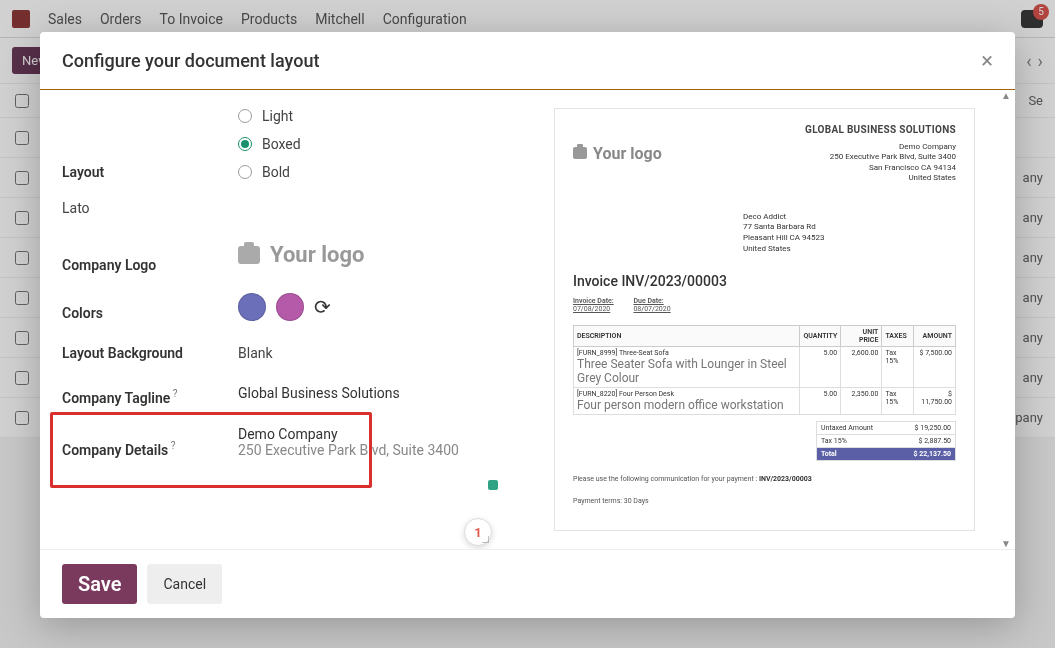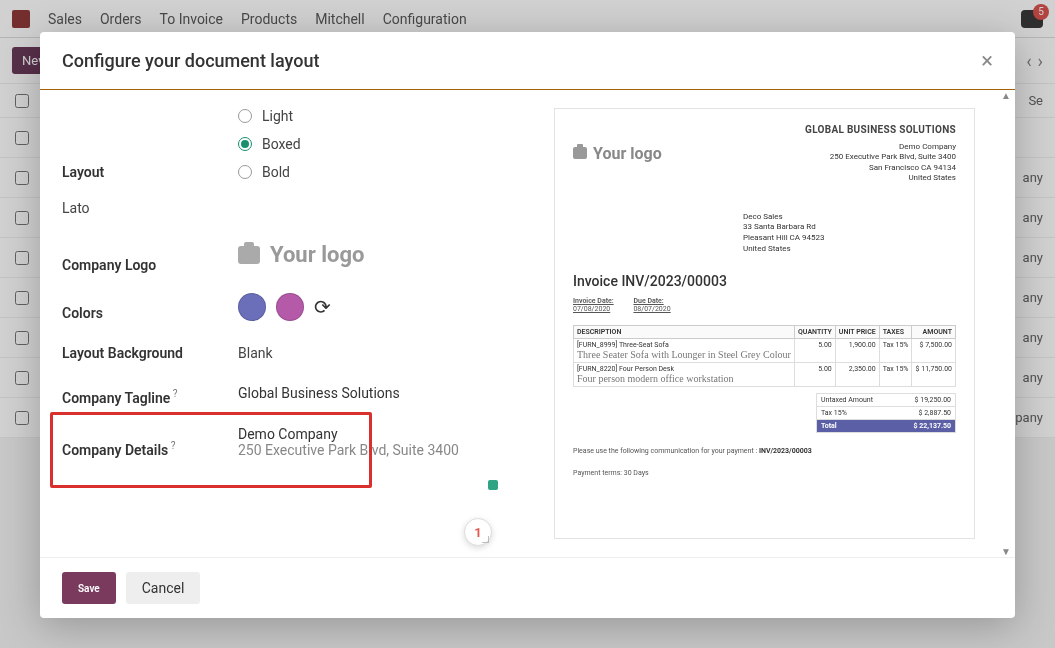--- a/index.html
+++ b/index.html
@@ -82,30 +82,30 @@
 .doc-company .tag { font-size: 10px; font-weight: 700; color: #444; letter-spacing: .3px; }
 .doc-addr { font-size: 8px; line-height: 1.35; margin-bottom: 18px; margin-left: 170px; }
 .doc-title { font-size: 14px; font-weight: 500; margin-bottom: 8px; color: #333; }
 .doc-dates { font-size: 7px; color: #555; margin-bottom: 12px; }
 .doc-dates .dl { display: inline-block; margin-right: 18px; text-decoration: underline; }
 .doc-dates .dl b { display: block; font-weight: 600; }
 .doc-table { width: 100%; border-collapse: collapse; font-size: 7px; }
 .doc-table th { border: 1px solid #ccc; padding: 2px 3px; text-align: left; font-weight: 600; background: #fafafa; }
 .doc-table th.r, .doc-table td.r { text-align: right; }
 .doc-table td { border: 1px solid #ddd; padding: 2px 3px; vertical-align: top; }
-.doc-table .sub { color: #777; font-size: 10px; font-family: Liberation Serif, serif; }
+.doc-table .sub { color: #777; font-size: 12px; }
 .totals { margin-top: 6px; margin-left: auto; width: 140px; font-size: 7px; }
 .totals .trow { display: flex; justify-content: space-between; padding: 2px 4px; border: 1px solid #ddd; border-top: none; }
 .totals .trow:first-child { border-top: 1px solid #ddd; }
 .totals .trow.total { background: #5b5fa5; color: #fff; font-weight: 700; }
 .doc-note { font-size: 7px; margin-top: 14px; color: #555; }
 .doc-note b { font-weight: 700; color: #333; }
 
 .modal-footer { padding: 14px 22px; border-top: 1px solid #eee; display: flex; gap: 10px; }
-.btn-save { background: #7a3a5e; color: #fff; border: none; padding: 8px 16px; border-radius: 3px; font-size: 10px; font-weight: 600; cursor: pointer; }
+.btn-save { background: #7a3a5e; color: #fff; border: none; padding: 8px 16px; border-radius: 3px; font-size: 20px; font-weight: 600; cursor: pointer; }
 .btn-cancel { background: #eee; color: #333; border: none; padding: 8px 16px; border-radius: 3px; font-size: 14px; cursor: pointer; }
 </style>
 </head>
 <body>
 
 <div class="app-bg">
   <div class="topbar">
     <div class="logo"></div>
     <span class="menu-item">Sales</span>
     <span class="menu-item">Orders</span>
@@ -282,22 +282,22 @@
           <div class="doc-company">
             <div class="tag">GLOBAL BUSINESS SOLUTIONS</div>
             <div style="height:6px"></div>
             <div>Demo Company</div>
             <div>250 Executive Park Blvd, Suite 3400</div>
             <div>San Francisco CA 94134</div>
             <div>United States</div>
           </div>
         </div>
         <div class="doc-addr">
-          <div>Deco Sales</div>
-          <div>33 Santa Barbara Rd</div>
+          <div>Deco Addict</div>
+          <div>77 Santa Barbara Rd</div>
           <div>Pleasant Hill CA 94523</div>
           <div>United States</div>
         </div>
         <div class="doc-title">Invoice INV/2023/00003</div>
         <div class="doc-dates">
           <span class="dl"><b>Invoice Date:</b><span>07/08/2020</span></span>
           <span class="dl"><b>Due Date:</b><span>08/07/2020</span></span>
         </div>
         <table class="doc-table">
           <tbody>
@@ -307,21 +307,21 @@
             <th class="r">UNIT PRICE</th>
             <th>TAXES</th>
             <th class="r">AMOUNT</th>
           </tr>
           <tr>
             <td>
                   <div>[FURN_8999] Three-Seat Sofa</div>
                   <div class="sub">Three Seater Sofa with Lounger in Steel Grey Colour</div>
                 </td>
             <td class="r">5.00</td>
-            <td class="r">1,900.00</td>
+            <td class="r">2,600.00</td>
             <td>Tax 15%</td>
             <td class="r">$ 7,500.00</td>
           </tr>
           <tr>
             <td>
                   <div>[FURN_8220] Four Person Desk</div>
                   <div class="sub">Four person modern office workstation</div>
                 </td>
             <td class="r">5.00</td>
             <td class="r">2,350.00</td>

